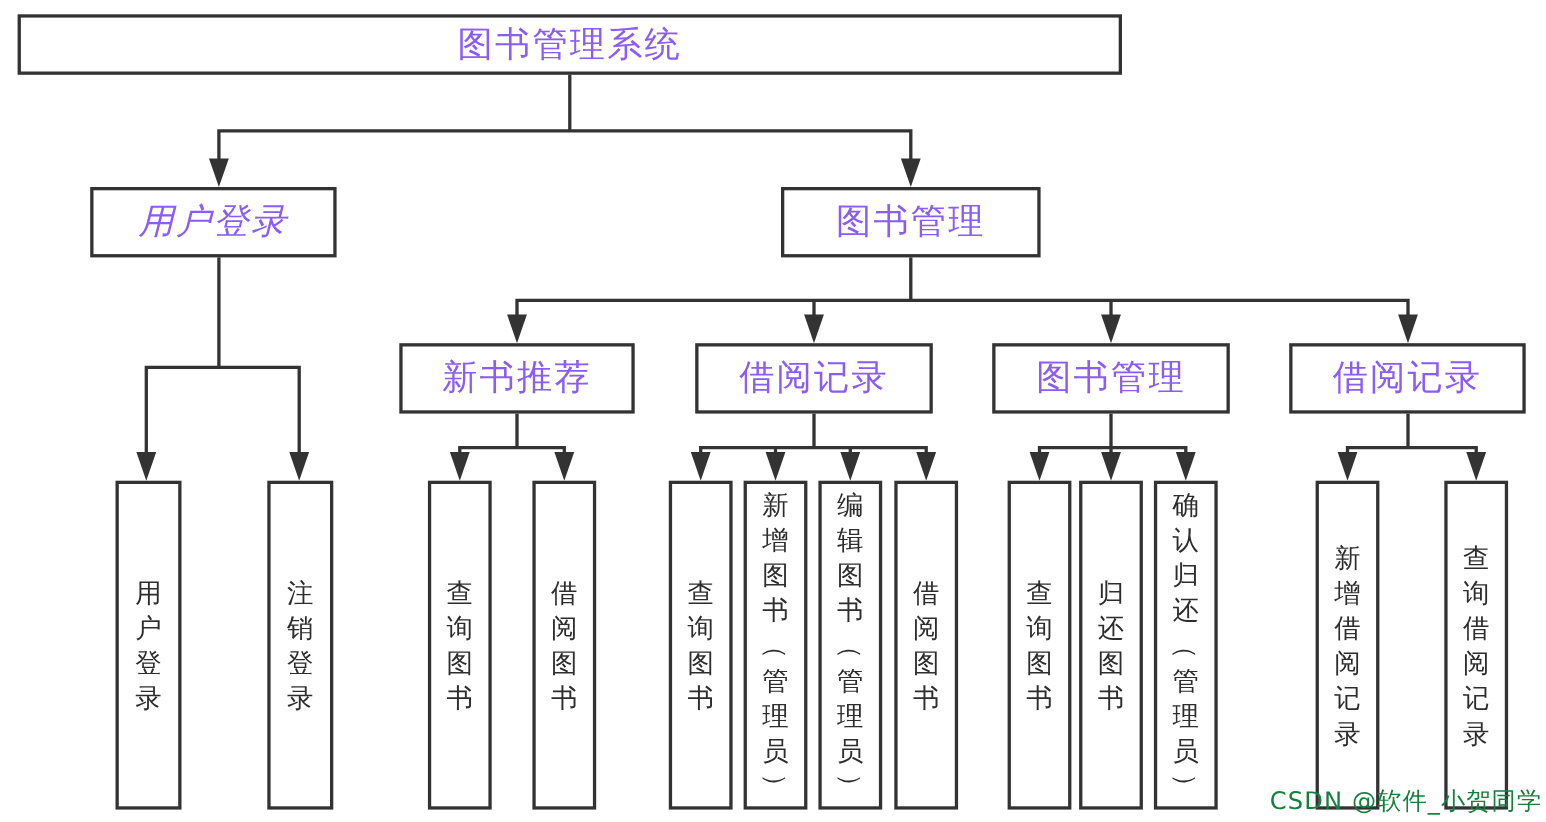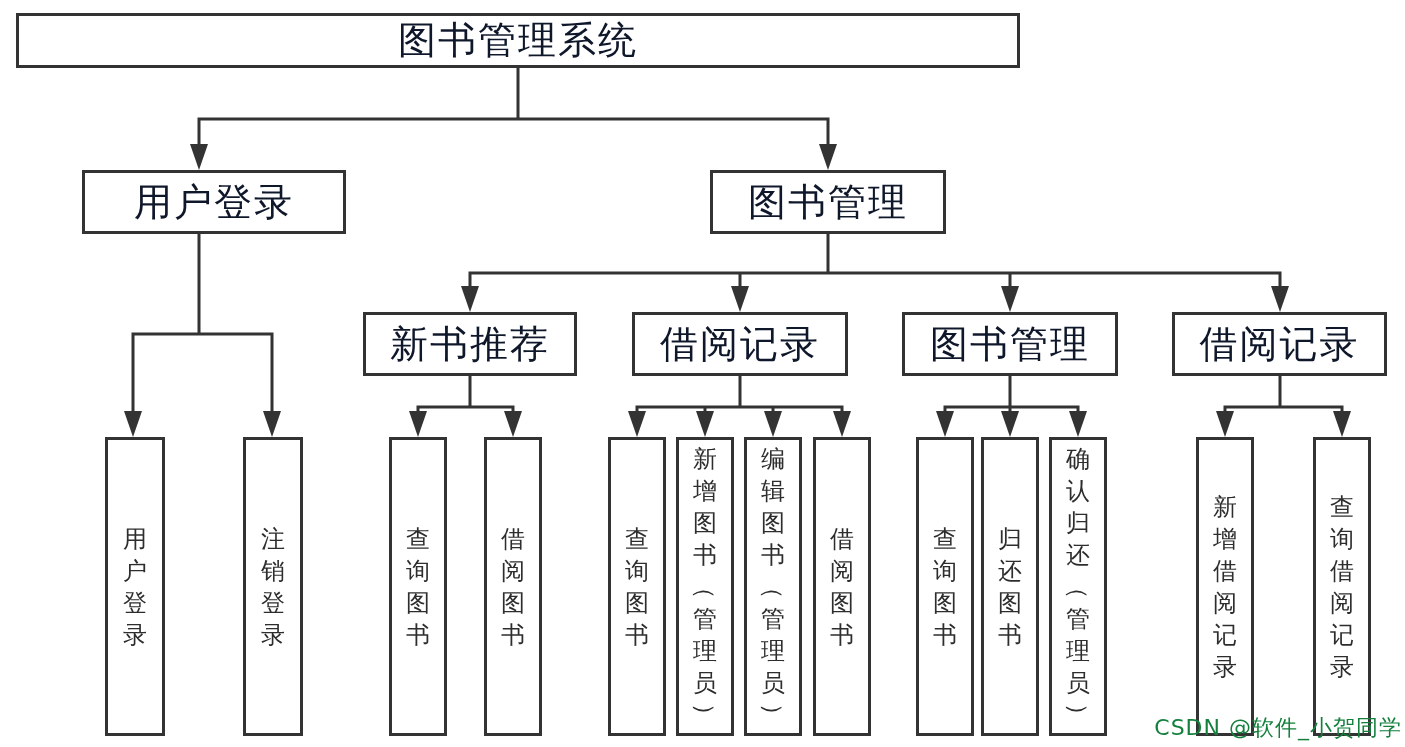--- a/index.html
+++ b/index.html
@@ -1,21 +1,21 @@
 <!DOCTYPE html>
 <html><head>
 <meta charset="utf-8">
 <style>
   html,body{margin:0;padding:0;background:#ffffff;}
   .canvas{position:relative;width:1405px;height:747px;background:#ffffff;
           font-family:"DejaVu Sans",sans-serif;overflow:hidden;}
   .connectors{position:absolute;left:0;top:0;z-index:1;}
   .node{position:absolute;box-sizing:border-box;border:3px solid #333333;background:#ffffff;
         display:flex;align-items:center;justify-content:center;
-        font-size:38px;color:#0f172a;letter-spacing:2px;z-index:2;}
+        font-size:32px;color:#8b5cf6;letter-spacing:2px;z-index:2;}
   .vnode{position:absolute;top:437px;height:299px;width:58px;box-sizing:border-box;
          border:3px solid #333333;background:#ffffff;
          display:flex;align-items:center;justify-content:center;z-index:2;}
   .vtext{display:block;font-size:24px;color:#2d2d2d;}
   .vchar{display:block;height:32px;line-height:32px;text-align:center;}
   .vchar.rot{transform:rotate(90deg);}
   .watermark{position:absolute;right:3px;bottom:4px;font-size:22px;
              color:#15803d;letter-spacing:1px;z-index:3;white-space:nowrap;}
 </style>
 </head>
@@ -51,21 +51,21 @@
       <polygon points="936,411 954,411 945,437"></polygon>
       <polygon points="1001,411 1019,411 1010,437"></polygon>
       <polygon points="1069,411 1087,411 1078,437"></polygon>
       <polygon points="1216,411 1234,411 1225,437"></polygon>
       <polygon points="1333,411 1351,411 1342,437"></polygon>
     </g>
   </svg>
 
   <div class="node" style="left:16px;top:13px;width:1004px;height:55px;">图书管理系统</div>
 
-  <div class="node" style="left:82px;top:170px;width:264px;height:64px;">用户登录</div>
+  <div class="node" style="left:82px;top:170px;width:224px;height:64px;font-style:italic;">用户登录</div>
   <div class="node" style="left:710px;top:170px;width:236px;height:64px;">图书管理</div>
 
   <div class="node" style="left:363px;top:312px;width:214px;height:64px;">新书推荐</div>
   <div class="node" style="left:632px;top:312px;width:216px;height:64px;">借阅记录</div>
   <div class="node" style="left:902px;top:312px;width:216px;height:64px;">图书管理</div>
   <div class="node" style="left:1172px;top:312px;width:215px;height:64px;">借阅记录</div>
 
   <div class="vnode" style="left:105px;width:60px;">
     <span class="vtext">
         <span class="vchar">用</span>

